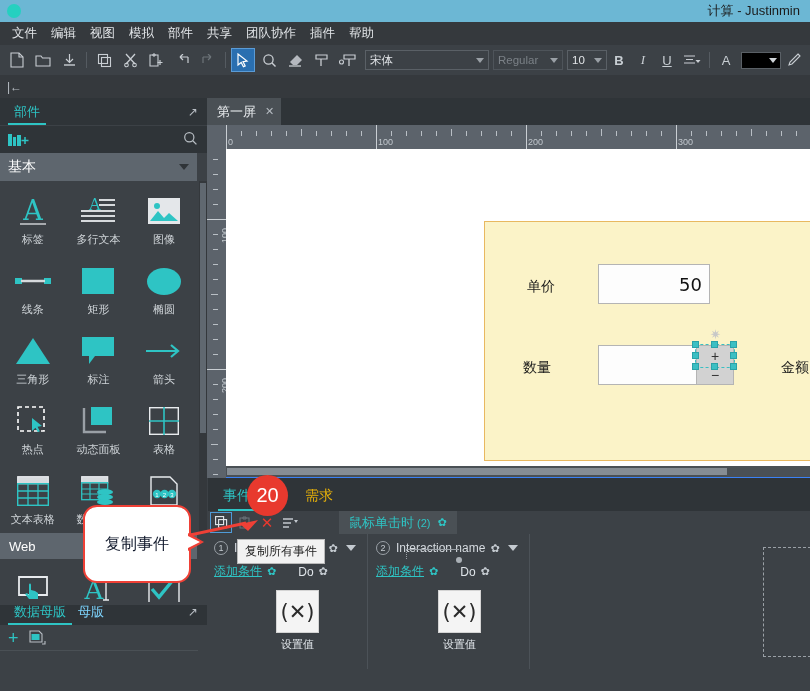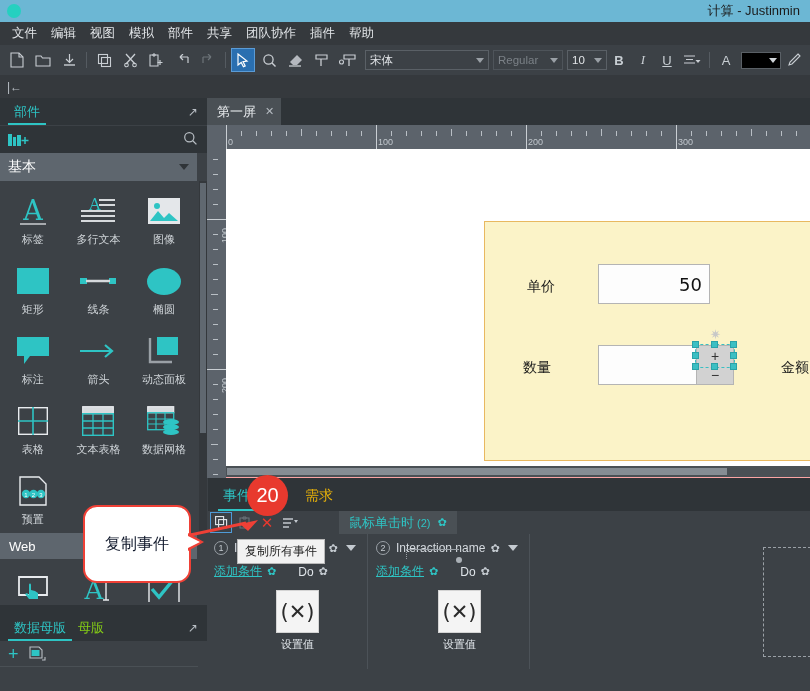--- a/index.html
+++ b/index.html
@@ -102,21 +102,21 @@
   
   .leftpanel {
     position: absolute; left: 0; top: 98px; width: 207px; height: 593px;
     background: #3c4146;
   }
   .panel-tabs {
     height: 27px; background: #2f3438; display: flex; align-items: flex-end;
     position: relative;
   }
   .panel-tab {
-    padding: 0 6px 4px 6px; font-size: 13px; color: #84cc16;
+    padding: 0 6px 4px 6px; font-size: 13px; color: #7dd3fc;
     cursor: default; position: relative;
   }
   .panel-tab:first-child { margin-left: 8px; }
   .panel-tab.active { color: #2ec4c4; }
   .panel-tab.active:after {
     content: ""; position: absolute; left: 0; right: 0; bottom: 0;
     height: 2px; background: #2ec4c4;
   }
   .panel-expand {
     position: absolute; right: 9px; bottom: 6px; color: #b8bec4;
@@ -167,33 +167,33 @@
     padding-left: 9px; color: #ffffff; font-size: 13px;
     margin-right: 10px; cursor: default;
   }
   .web-grid { height: 64px; overflow: hidden; }
 
   
   .masterpanel {
     position: absolute; left: 0; top: 605px; width: 207px; height: 86px;
     background: #3c4146;
   }
-  .masterpanel .panel-tabs { height: 36px; }
+  .masterpanel .panel-tabs { height: 20px; }
   .master-toolbar {
     height: 26px; background: #3c4146; display: flex; align-items: center;
     border-bottom: 1px solid #4a5055; margin-right: 9px;
   }
   .master-toolbar .plus { color: #2ec4c4; font-size: 18px; margin-left: 8px; line-height: 1; }
   .master-toolbar .dgicon { margin-left: 10px; display: flex; }
   .master-body { height: 30px; background: #3c4146; }
 
   
   .canvasarea {
     position: absolute; left: 207px; top: 98px; width: 603px; height: 380px;
-    background: #fca5a5;
+    background: #3b82f6;
   }
   .tabstrip { height: 27px; background: #2f3438; display: flex; align-items: stretch; }
   .doctab {
     background: #4a5055; display: flex; align-items: center; padding: 0 7px 0 10px;
     color: #e8ebee; font-size: 13px; cursor: default;
   }
   .doctab .x { margin-left: 9px; color: #b5bbc1; font-size: 11px; }
 
   .ruler-h {
     position: absolute; left: 0; top: 27px; width: 603px; height: 24px;
@@ -591,62 +591,79 @@
                 <rect x="1" y="1" width="32" height="26" fill="#e4e7ea"></rect>
                 <circle cx="10" cy="9" r="3" fill="#2ec4c4"></circle>
                 <path d="M3 24l8-10 6 7 5-5 9 8z" fill="#2ec4c4"></path>
               </svg>
           </span>
           <span class="glabel">图像</span>
         </div>
 
         <div class="wcell">
           <span class="gicon">
-            <svg width="32" height="26" viewBox="0 0 32 26">
-                <rect x="0" y="0" width="32" height="26" fill="#2ec4c4"></rect>
-              </svg>
-          </span>
-          <span class="glabel">矩形</span>
-        </div>
-        <div class="wcell">
-          <span class="gicon">
             <svg width="36" height="12" viewBox="0 0 36 12">
                 <rect x="0" y="3" width="7" height="6" fill="#2ec4c4"></rect>
                 <rect x="29" y="3" width="7" height="6" fill="#2ec4c4"></rect>
                 <path d="M6 6h24" stroke="#d6d9dc" stroke-width="2.5"></path>
               </svg>
           </span>
           <span class="glabel">线条</span>
         </div>
         <div class="wcell">
           <span class="gicon">
+            <svg width="32" height="26" viewBox="0 0 32 26">
+                <rect x="0" y="0" width="32" height="26" fill="#2ec4c4"></rect>
+              </svg>
+          </span>
+          <span class="glabel">矩形</span>
+        </div>
+        <div class="wcell">
+          <span class="gicon">
             <svg width="34" height="27" viewBox="0 0 34 27">
                 <ellipse cx="17" cy="13.5" rx="17" ry="13.5" fill="#2ec4c4"></ellipse>
               </svg>
           </span>
           <span class="glabel">椭圆</span>
         </div>
 
         <div class="wcell">
           <span class="gicon">
+            <svg width="34" height="26" viewBox="0 0 34 26">
+                <path d="M17 0L34 26H0z" fill="#2ec4c4"></path>
+              </svg>
+          </span>
+          <span class="glabel">三角形</span>
+        </div>
+        <div class="wcell">
+          <span class="gicon">
             <svg width="32" height="28" viewBox="0 0 32 28">
                 <path d="M0 0h32v19H13l-6 8V19H0z" fill="#2ec4c4"></path>
               </svg>
           </span>
           <span class="glabel">标注</span>
         </div>
         <div class="wcell">
           <span class="gicon">
             <svg width="36" height="20" viewBox="0 0 36 20">
                 <path d="M0 10h31M25 4l7 6-7 6" fill="none" stroke="#2ec4c4" stroke-width="2.2"></path>
               </svg>
           </span>
           <span class="glabel">箭头</span>
         </div>
 
+        <div class="wcell">
+          <span class="gicon">
+            <svg width="32" height="30" viewBox="0 0 32 30">
+                <rect x="1" y="1" width="26" height="24" fill="none" stroke="#fff" stroke-width="1.6" stroke-dasharray="4 3"></rect>
+                <path d="M15 12l10 8-4.5.7 2.4 4.6-2 1-2.4-4.6L15 25z" fill="#2ec4c4"></path>
+              </svg>
+          </span>
+          <span class="glabel">热点</span>
+        </div>
         <div class="wcell">
           <span class="gicon">
             <svg width="32" height="30" viewBox="0 0 32 30">
                 <path d="M2 2v24h22" fill="none" stroke="#9aa0a6" stroke-width="2.4"></path>
                 <rect x="9" y="1" width="21" height="18" fill="#2ec4c4"></rect>
               </svg>
           </span>
           <span class="glabel">动态面板</span>
         </div>
         <div class="wcell">

